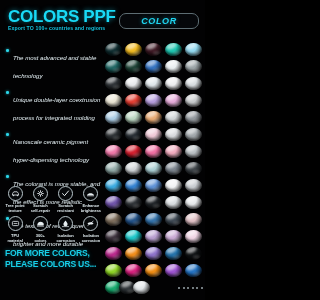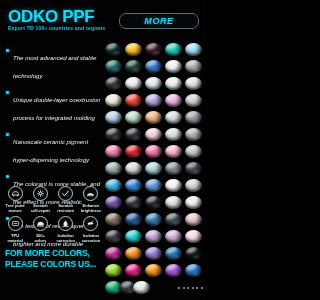--- a/index.html
+++ b/index.html
@@ -60,24 +60,24 @@
         border-radius:50%;background:rgba(255,255,255,.16);filter:blur(1.3px);}
   .dots{display:flex;align-items:center;height:17px;padding-left:3px;gap:2.6px;}
   .dots i{width:2px;height:2px;border-radius:50%;background:#9aa6ab;display:block;}
 </style>
 </head>
 <body>
 
 <div class="card">
 
   <div class="header">
-    <div class="title">ODKO PPF</div>
+    <div class="title">COLORS PPF</div>
     <div class="subtitle">Export TO 100+ countries and regions</div>
     <div class="logo-pill">
-      <div class="logo-text">MORE</div>
+      <div class="logo-text">COLOR</div>
     </div>
   </div>
 
   <div class="bullets">
     <div class="bullet">
       <span class="dot"></span>
       <span class="txt">The most advanced and stable technology</span>
     </div>
     <div class="bullet">
       <span class="dot"></span>

